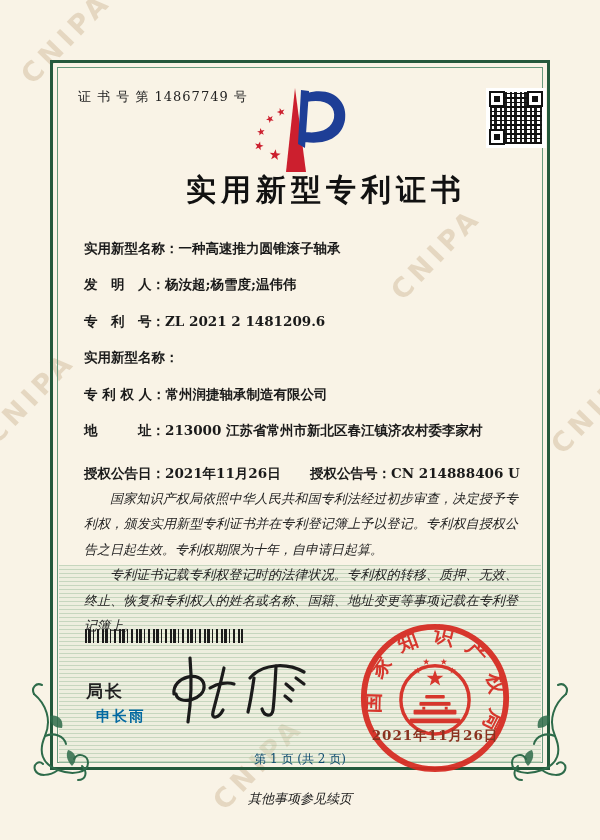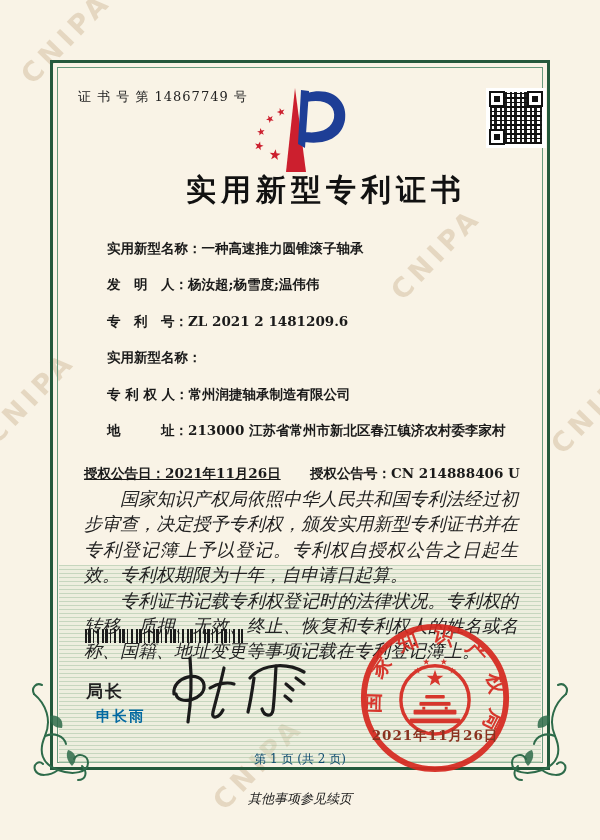--- a/index.html
+++ b/index.html
@@ -13,30 +13,30 @@
   .frame-inner{position:absolute;left:57px;top:67px;width:484px;height:694px;border:1px solid #679a7d;z-index:1;}
   .guilloche{position:absolute;left:59px;top:565px;width:482px;height:198px;z-index:1;
       background-color:rgba(216,228,205,.35);
       background-image:repeating-linear-gradient(180deg,rgba(122,168,128,.34) 0 1px,rgba(0,0,0,0) 1px 4px);}
   
   .cert-no{position:absolute;left:78px;top:88px;font-size:13px;letter-spacing:1px;color:#222;z-index:2;}
   .title{position:absolute;left:50px;top:170px;width:552px;text-align:center;font-size:30px;font-weight:bold;
       letter-spacing:5px;color:#111;z-index:2;}
   
   .fields{position:absolute;left:84px;top:230px;width:440px;z-index:2;}
-  .frow{display:flex;height:36.4px;line-height:36.4px;font-size:13.5px;color:#1a1a1a;font-weight:600;margin-left:23px;}
+  .frow{display:flex;height:36.4px;line-height:36.4px;font-size:13.5px;color:#1a1a1a;font-weight:600;}
   .frow .lbl{white-space:pre;flex:0 0 auto;}
   .frow .val{white-space:pre;}
   .grant{position:absolute;left:84px;top:455px;width:440px;height:36px;line-height:36px;
       font-size:13.5px;font-weight:600;color:#1a1a1a;display:flex;z-index:2;}
-  .grant .g1{flex:0 0 226px;white-space:pre;text-decoration:underline;}
+  .grant .g1{flex:0 0 226px;white-space:pre;}
   .grant .g2{white-space:pre;text-align:right;}
   
   .paras{position:absolute;left:84px;top:486px;width:434px;z-index:2;}
-  .paras p{margin:0;font-size:18px;line-height:25.4px;color:#222;text-indent:2em;text-align:justify;font-style:italic;}
+  .paras p{margin:0;font-size:13px;line-height:25.4px;color:#222;text-indent:2em;text-align:justify;font-style:italic;}
   
   .barcode{position:absolute;left:85px;top:629px;width:158px;height:14px;z-index:2;
       background-image:repeating-linear-gradient(90deg,#1c1c1c 0 2px,transparent 2px 3px,#1c1c1c 3px 6px,transparent 6px 8px,#1c1c1c 8px 9px,transparent 9px 12px,#1c1c1c 12px 14px,transparent 14px 17px);}
   
   .signer-title{position:absolute;left:86px;top:680px;font-size:17px;letter-spacing:2px;color:#222;z-index:2;font-weight:600;}
   .signer-name{position:absolute;left:96px;top:707px;font-size:14.5px;letter-spacing:2px;color:#0369a1;z-index:2;font-weight:600;}
   .signature{position:absolute;left:158px;top:652px;z-index:3;}
   
   .seal{position:absolute;left:357px;top:620px;width:156px;height:156px;z-index:4;opacity:.92;}
   .seal-date{position:absolute;left:352px;top:727px;width:166px;text-align:center;font-size:13.5px;

